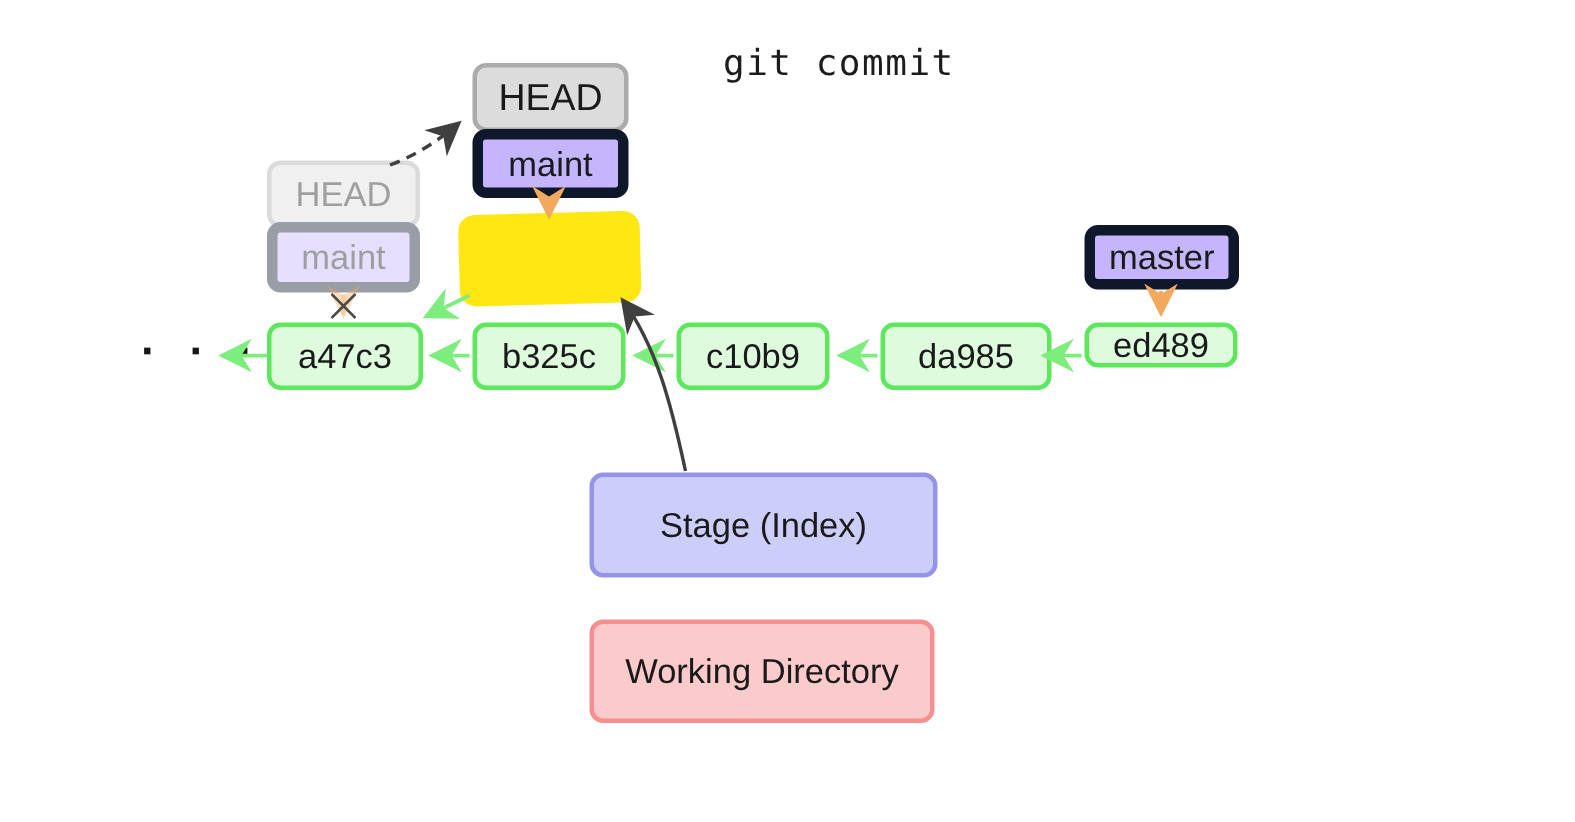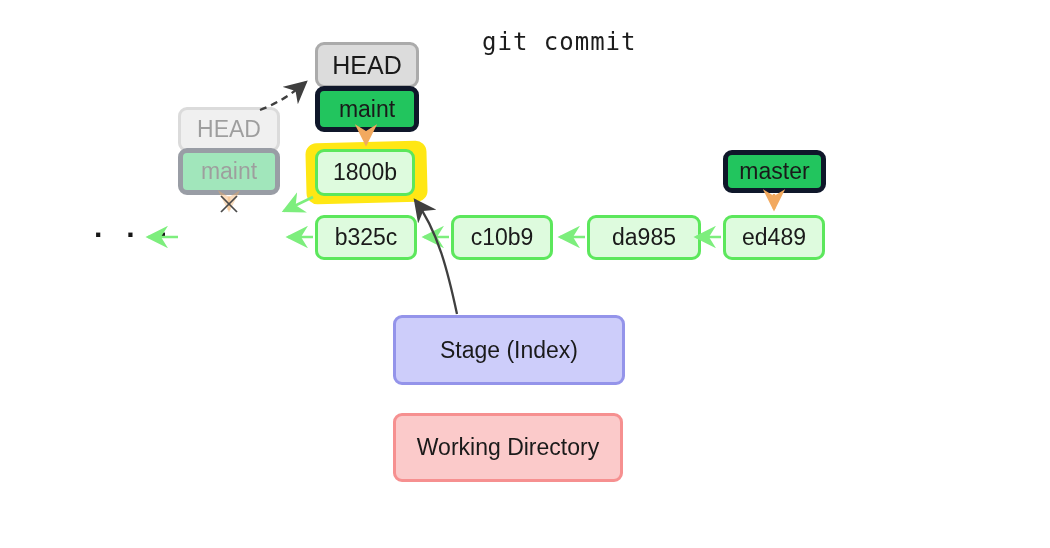--- a/index.html
+++ b/index.html
@@ -6,21 +6,21 @@
   #canvas{
     position:relative;width:1050px;height:548px;background:#ffffff;overflow:hidden;
     font-family:"Liberation Sans","DejaVu Sans",sans-serif;color:#1a1a1a;
   }
   .box{
     position:absolute;box-sizing:border-box;border-radius:9px;
     display:flex;align-items:center;justify-content:center;
     font-size:23px;line-height:1;color:#1a1a1a;white-space:nowrap;text-align:right;
   }
   .green{background:#defbde;border:3.5px solid #5ce75c;}
-  .orange{background:#22c55e;border:5px solid #0f172a;}
+  .orange{background:#c4b5fd;border:7px solid #0f172a;}
   .gray{background:#dcdcdc;border:3px solid #ababab;}
   .blue{background:#cdcdfa;border:3.5px solid #9494ea;}
   .red{background:#fbcaca;border:3.5px solid #f69090;}
   .hl{position:absolute;background:#ffe714;border-radius:11px;transform:rotate(-1.5deg);}
   .ghost{opacity:0.42;}
   .cmd{
     position:absolute;font-family:"DejaVu Sans Mono","Liberation Mono",monospace;
     font-size:24px;letter-spacing:1px;color:#1c1c1c;margin-left:45px;
   }
   .dots{position:absolute;font-size:30px;font-weight:bold;letter-spacing:7px;color:#161616;}
@@ -36,28 +36,28 @@
   <div class="ghost">
     <div class="box gray" style="left:178px;top:107px;width:102px;height:45px;">HEAD</div>
     <div class="box orange" style="left:178px;top:148px;width:102px;height:47px;">maint</div>
   </div>
 
   <div class="box gray" style="left:315px;top:42px;width:104px;height:46px;font-size:25px;">HEAD</div>
   <div class="box orange" style="left:315px;top:86px;width:104px;height:46px;">maint</div>
 
   <div class="hl" style="left:306px;top:142px;width:121px;height:61px;"></div>
 
-  <div class="box green" style="left:315px;top:149px;width:100px;height:47px;">1800b</div>
 
   <div class="dots" style="left:94px;top:218px;">· · ·</div>
 
+  <div class="box green" style="left:178px;top:215px;width:104px;height:45px;">a47c3</div>
   <div class="box green" style="left:315px;top:215px;width:102px;height:45px;">b325c</div>
   <div class="box green" style="left:451px;top:215px;width:102px;height:45px;">c10b9</div>
   <div class="box green" style="left:587px;top:215px;width:114px;height:45px;">da985</div>
-  <div class="box green" style="left:723px;top:215px;width:102px;height:45px;">ed489</div>
+  <div class="box green" style="left:723px;top:215px;width:102px;height:30px;">ed489</div>
 
   <div class="box orange" style="left:723px;top:150px;width:103px;height:43px;">master</div>
 
   <div class="box red" style="left:393px;top:413px;width:230px;height:69px;">Working Directory</div>
   <div class="box blue" style="left:393px;top:315px;width:232px;height:70px;">Stage (Index)</div>
 
   <svg class="overlay" width="1050" height="548" viewBox="0 0 1050 548">
     <defs>
       <marker id="mGreen" markerWidth="10" markerHeight="9" refX="8" refY="4.5" orient="auto">
         <path d="M0,0 L9,4.5 L0,9 L2.8,4.5 Z" fill="#7dee7d"></path>

